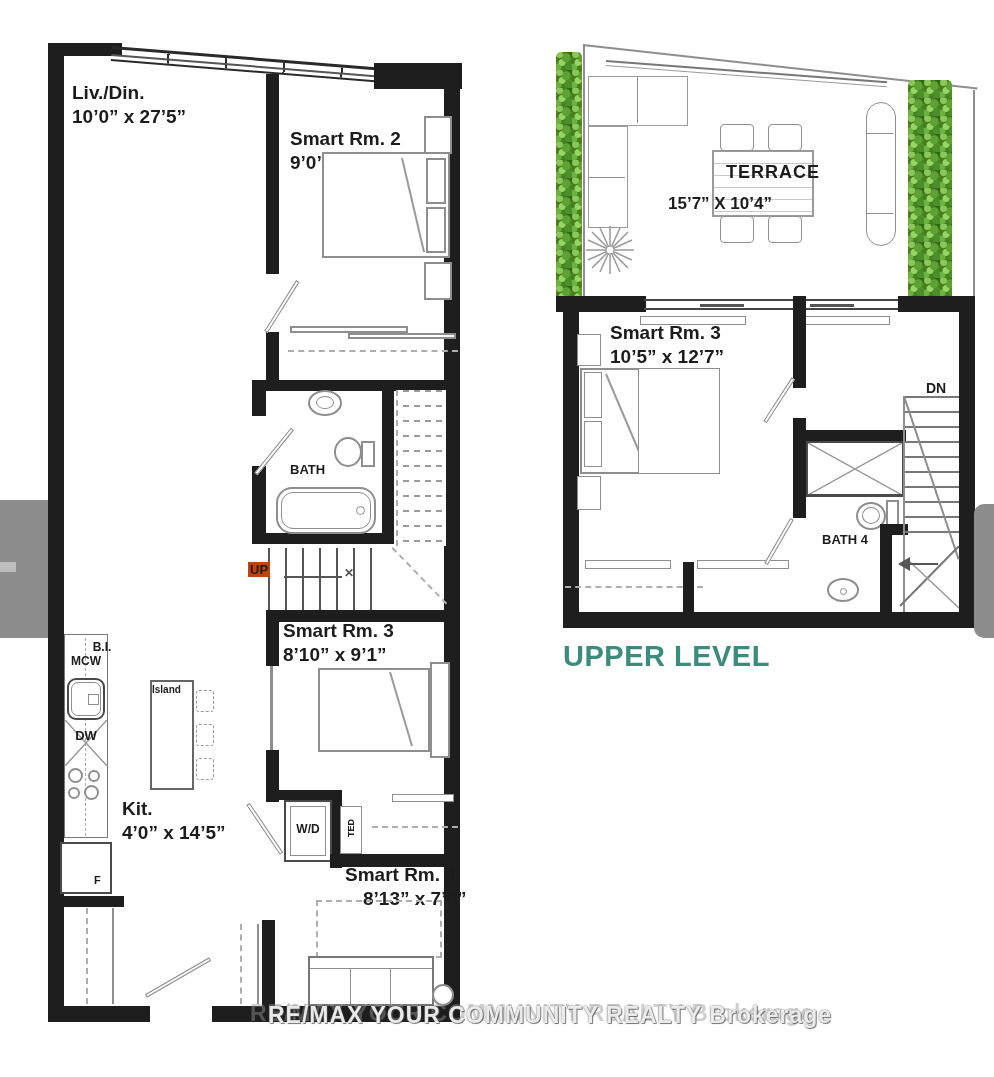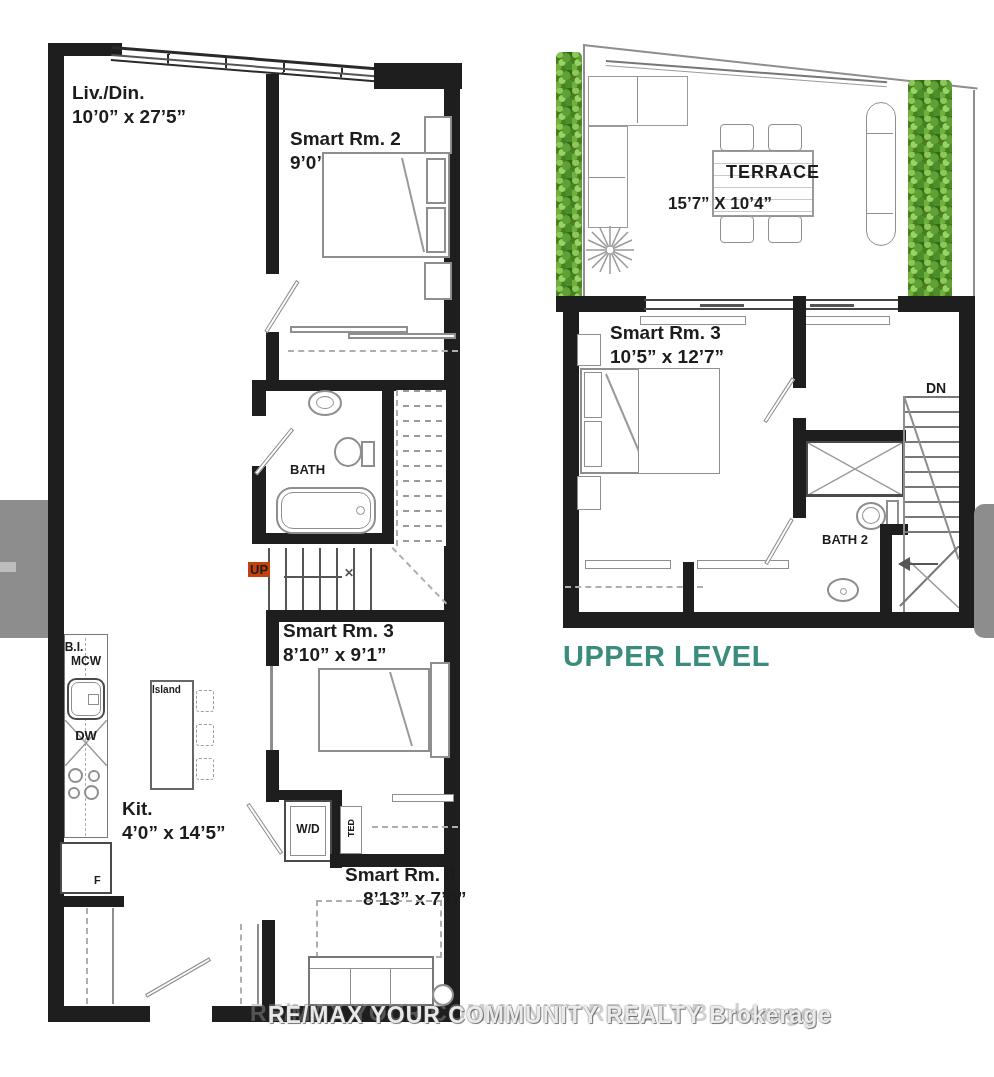--- a/index.html
+++ b/index.html
@@ -137,21 +137,21 @@
     <div class="dlv" style="left:240px;top:924px;height:80px;"></div>
     <div class="tl" style="left:257px;top:924px;width:2px;height:80px;"></div>
     <div class="leaf" style="left:146px;top:994px;width:74px;transform:rotate(-30deg);"></div>
 
     <div class="wall" style="left:48px;top:896px;width:76px;height:11px;"></div>
     <div class="dlv" style="left:86px;top:908px;height:96px;"></div>
     <div class="tl" style="left:112px;top:908px;width:2px;height:96px;"></div>
 
     <div class="box" style="left:64px;top:634px;width:44px;height:204px;border-width:1px;border-color:#777;"></div>
     <div class="dlv" style="left:85px;top:638px;height:198px;border-left-width:1px;"></div>
-    <div class="slabel" style="left:64px;top:640px;width:20px;text-align:center;">B.I.</div>
+    <div class="slabel" style="left:64px;top:640px;width:20px;text-align:center;padding-left:28px;">B.I.</div>
     <div class="slabel" style="left:64px;top:654px;width:44px;text-align:center;">MCW</div>
     <div class="box" style="left:67px;top:678px;width:38px;height:42px;border-radius:9px;border-color:#4a4a4a;"></div>
     <div class="box" style="left:71px;top:682px;width:30px;height:34px;border-radius:7px;border-width:1px;"></div>
     <div class="box" style="left:88px;top:694px;width:11px;height:11px;border-width:1px;"></div>
     <div class="abs" style="left:65px;top:720px;width:42px;height:46px;">
       <svg width="42" height="46">
         <line x1="0" y1="0" x2="42" y2="46" stroke="#9a9a9a" stroke-width="1.5"></line>
         <line x1="42" y1="0" x2="0" y2="46" stroke="#9a9a9a" stroke-width="1.5"></line>
       </svg>
     </div>
@@ -250,21 +250,21 @@
     <div class="abs" style="left:806px;top:441px;width:98px;height:56px;border:2px solid #4a4a4a;box-sizing:border-box;">
       <svg width="94" height="52">
         <line x1="0" y1="0" x2="94" y2="52" stroke="#9a9a9a" stroke-width="1.5"></line>
         <line x1="94" y1="0" x2="0" y2="52" stroke="#9a9a9a" stroke-width="1.5"></line>
       </svg>
     </div>
     <div class="tl" style="left:806px;top:494px;width:98px;height:3px;background:#4a4a4a;"></div>
     <div class="ellipse" style="left:856px;top:502px;width:30px;height:28px;"></div>
     <div class="ellipse" style="left:862px;top:507px;width:18px;height:17px;border-width:1px;"></div>
     <div class="box" style="left:886px;top:500px;width:13px;height:30px;"></div>
-    <div class="slabel" style="left:822px;top:532px;font-size:13px;">BATH 2</div>
+    <div class="slabel" style="left:822px;top:532px;font-size:13px;">BATH 4</div>
     <div class="ellipse" style="left:827px;top:578px;width:32px;height:24px;"></div>
     <div class="circle" style="left:840px;top:588px;width:7px;height:7px;border-width:1px;"></div>
     <div class="wall" style="left:880px;top:524px;width:28px;height:11px;"></div>
     <div class="wall" style="left:880px;top:524px;width:12px;height:88px;"></div>
 
     <div class="slabel" style="left:926px;top:380px;font-size:14px;">DN</div>
     <div class="tl" style="left:903px;top:396px;width:2px;height:216px;"></div>
     <div class="treadsh" style="left:905px;top:396px;width:54px;height:150px;"></div>
     <div class="tl" style="left:905px;top:396px;width:172px;height:2px;transform:rotate(71.5deg);transform-origin:0 0;"></div>
     <svg class="abs" style="left:894px;top:546px;" width="65" height="66" viewBox="0 0 65 66">

